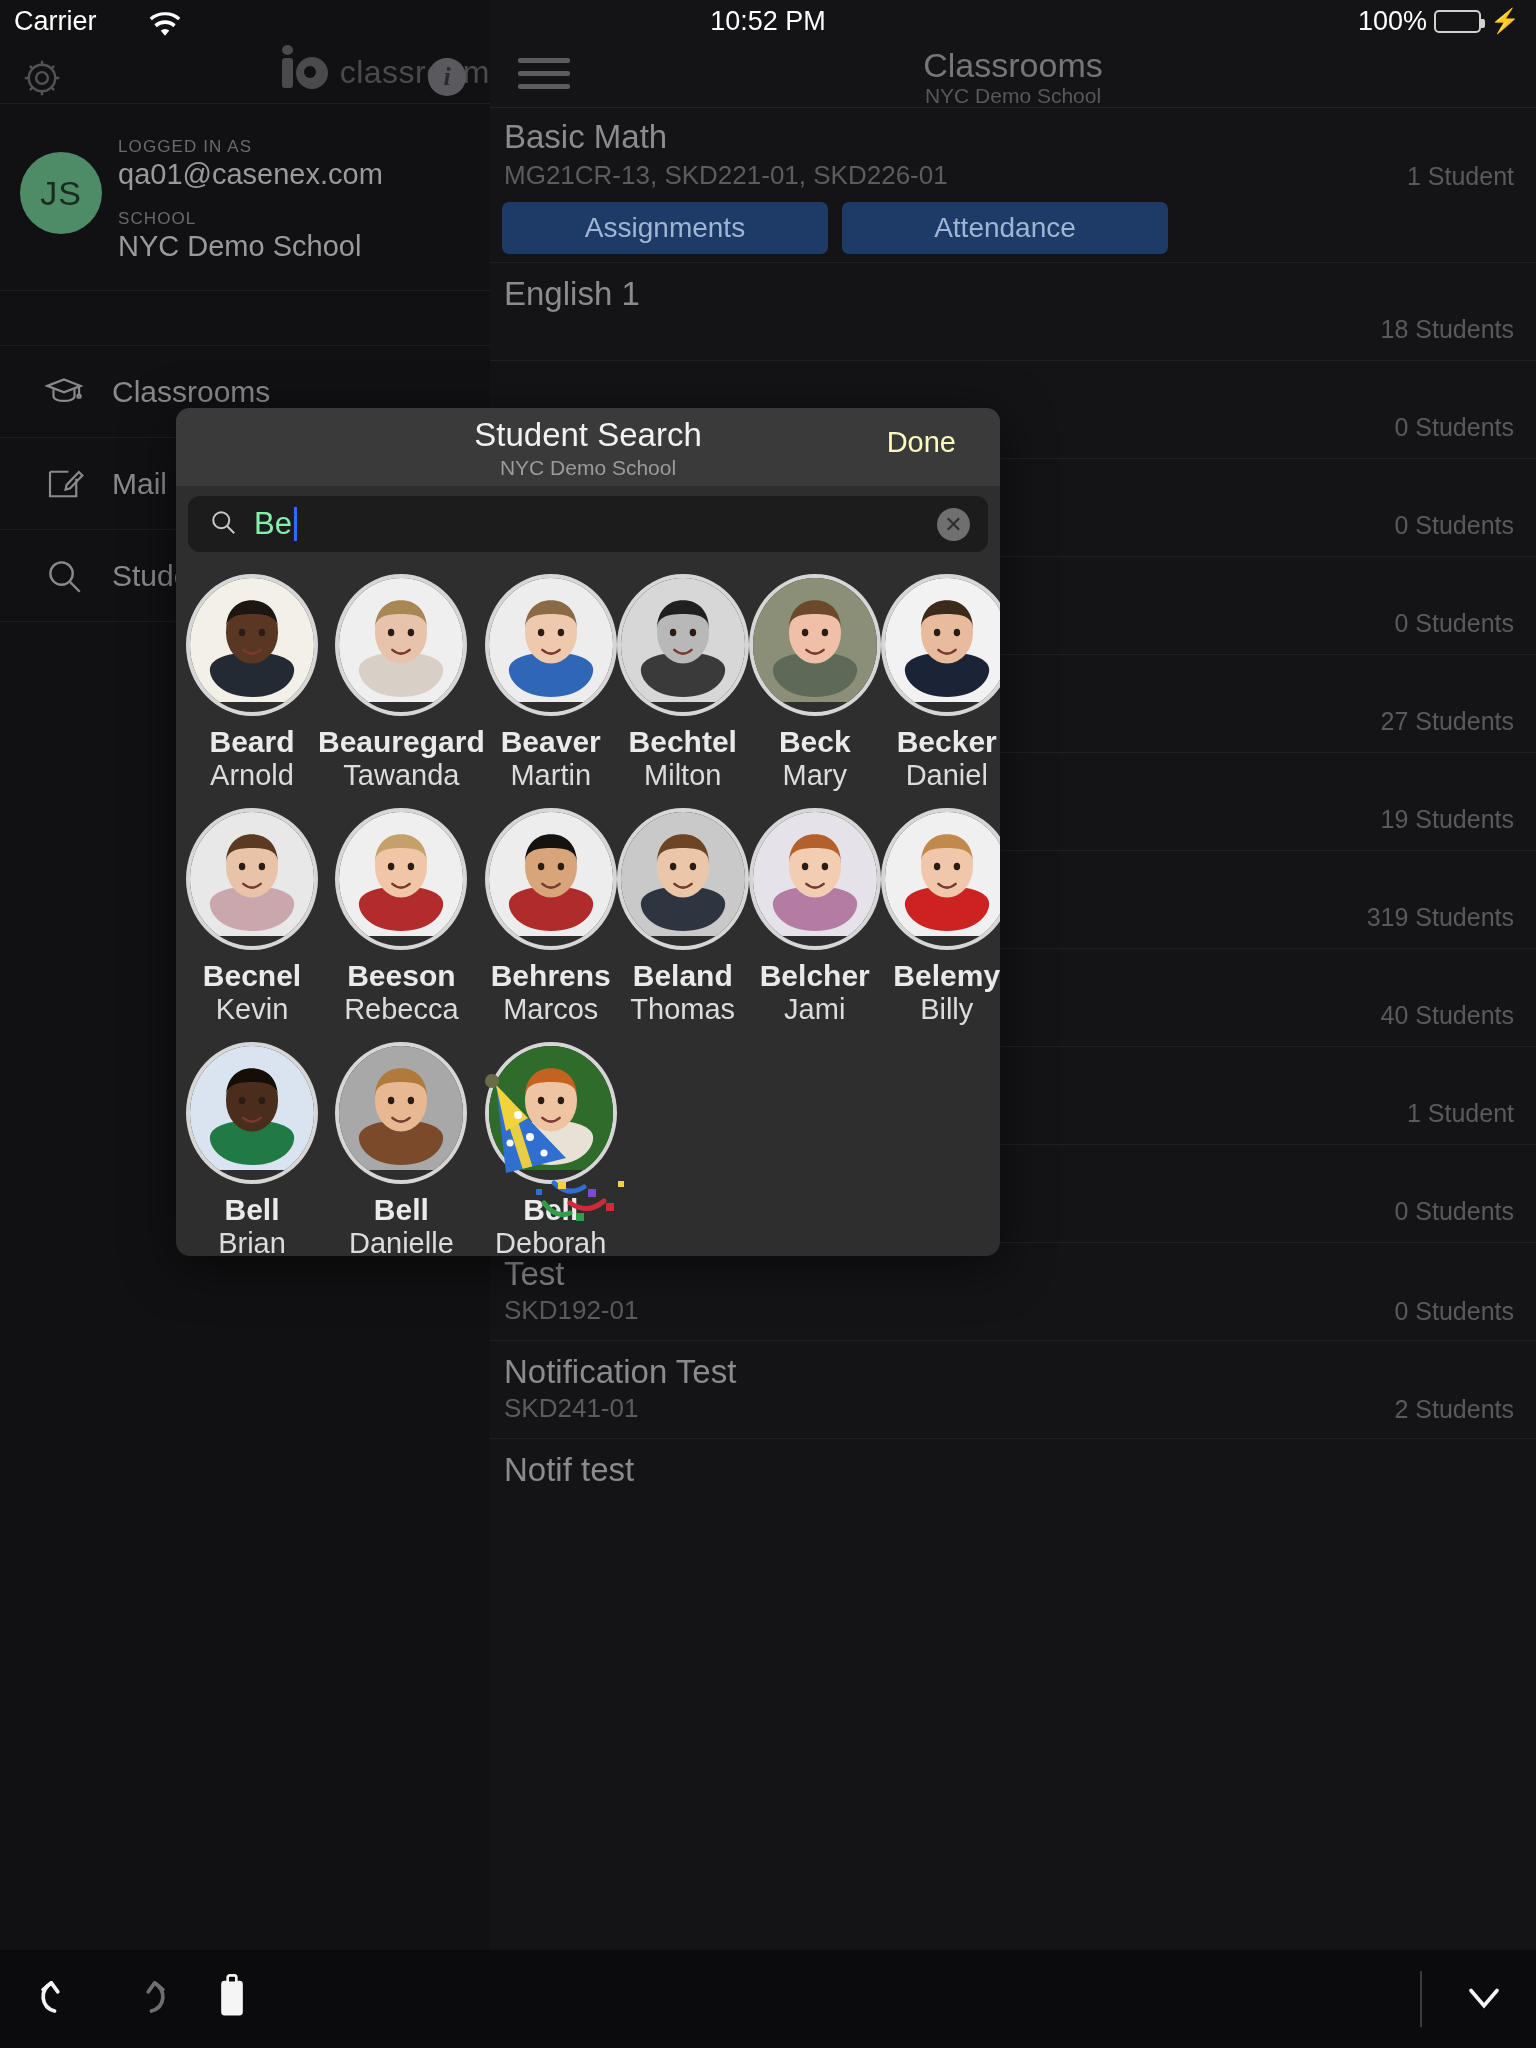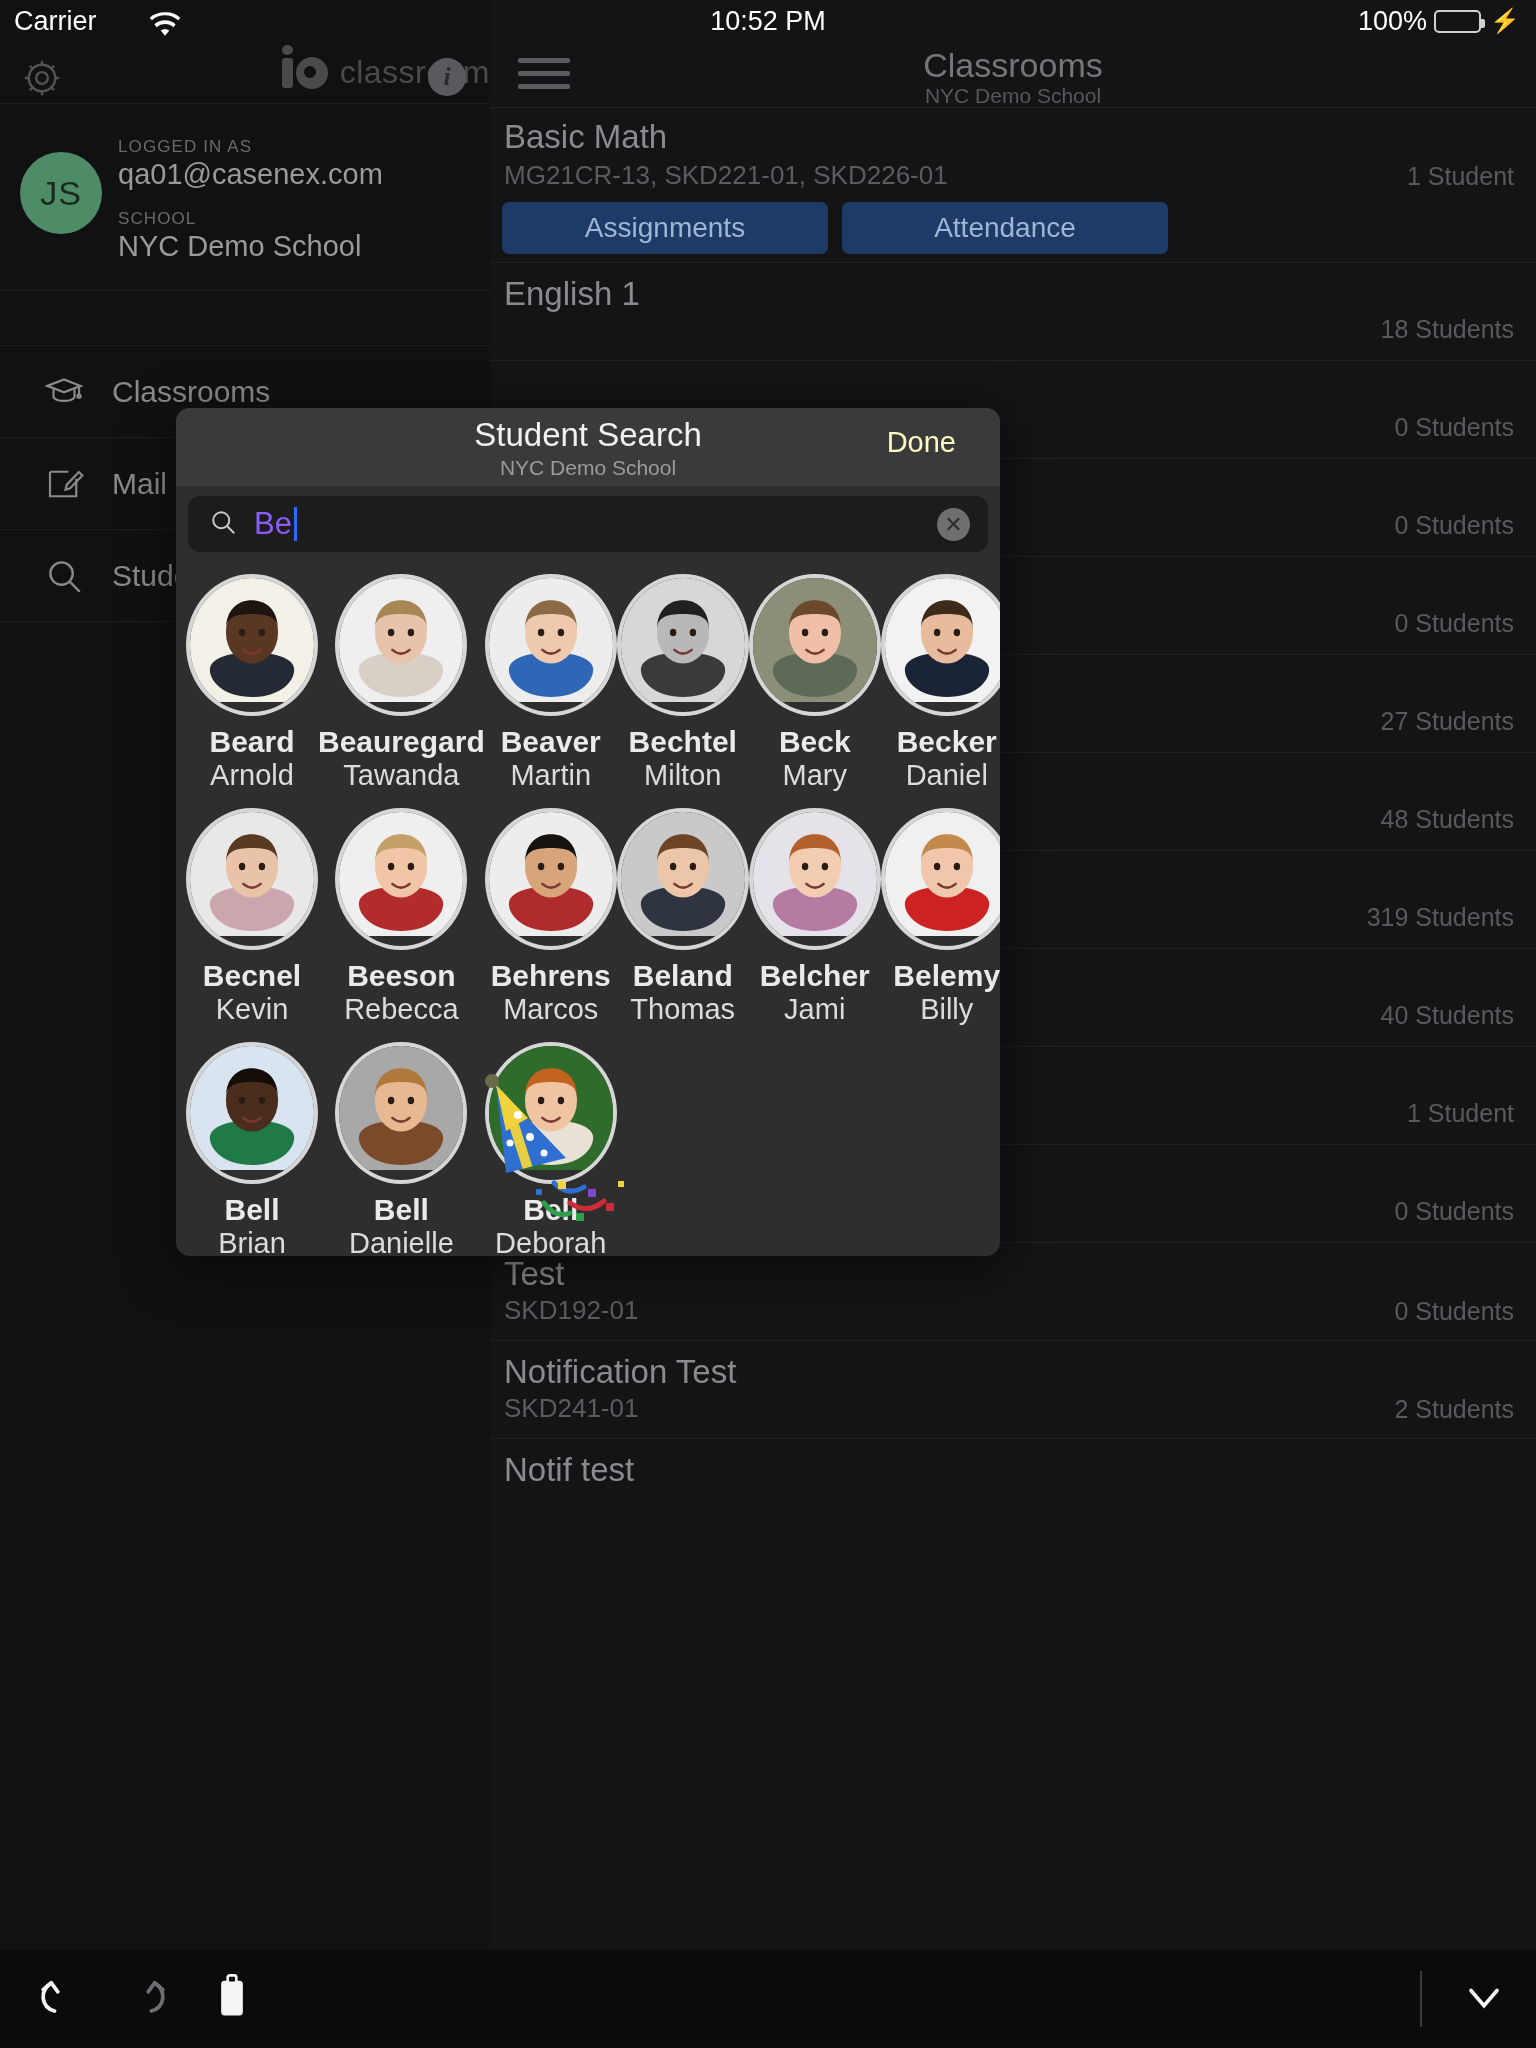--- a/index.html
+++ b/index.html
@@ -111,21 +111,21 @@
   .modal-header { position: relative; height: 78px; background: #3a3a3a; }
   .modal-title { position: absolute; left: 0; top: 8px; width: 824px; text-align: center; font-size: 33px; color: #f2f2f2; }
   .modal-sub { position: absolute; left: 0; top: 48px; width: 824px; text-align: center; font-size: 21px; color: #9b9b9b; }
   .modal-done { position: absolute; right: 44px; top: 18px; font-size: 29px; color: #fef9c3; }
 
   .search-wrap { padding: 10px 12px 6px 12px; }
   .search-box {
     position: relative; height: 56px; background: #1c1c1c; border-radius: 12px;
     display: flex; align-items: center; padding-left: 20px; gap: 16px;
   }
-  .search-val { font-size: 31px; color: #8b5cf6; display: flex; align-items: center; }
+  .search-val { font-size: 31px; color: #86efac; display: flex; align-items: center; }
   .caret { display: inline-block; width: 3px; height: 34px; background: #2b6cff; margin-left: 2px; }
   .clear-btn {
     position: absolute; right: 18px; top: 12px; width: 33px; height: 33px;
     border-radius: 50%; background: #6f6f6f; color: #2e2e2e;
     display: flex; align-items: center; justify-content: center; font-size: 22px;
   }
 
   .grid { display: grid; grid-template-columns: repeat(6, 1fr); padding: 0 10px; }
   .cell { display: flex; flex-direction: column; align-items: center; padding-top: 16px; }
   .face {
@@ -251,21 +251,21 @@
     <div class="course-row" style="top:459px; height:98px;">
       <div class="course-count" style="top:52px;">0 Students</div>
     </div>
     <div class="course-row" style="top:557px; height:98px;">
       <div class="course-count" style="top:52px;">0 Students</div>
     </div>
     <div class="course-row" style="top:655px; height:98px;">
       <div class="course-count" style="top:52px;">27 Students</div>
     </div>
     <div class="course-row" style="top:753px; height:98px;">
-      <div class="course-count" style="top:52px;">48 Students</div>
+      <div class="course-count" style="top:52px;">19 Students</div>
     </div>
     <div class="course-row" style="top:851px; height:98px;">
       <div class="course-count" style="top:52px;">319 Students</div>
     </div>
     <div class="course-row" style="top:949px; height:98px;">
       <div class="course-count" style="top:52px;">40 Students</div>
     </div>
     <div class="course-row" style="top:1047px; height:98px;">
       <div class="course-count" style="top:52px;">1 Student</div>
     </div>

